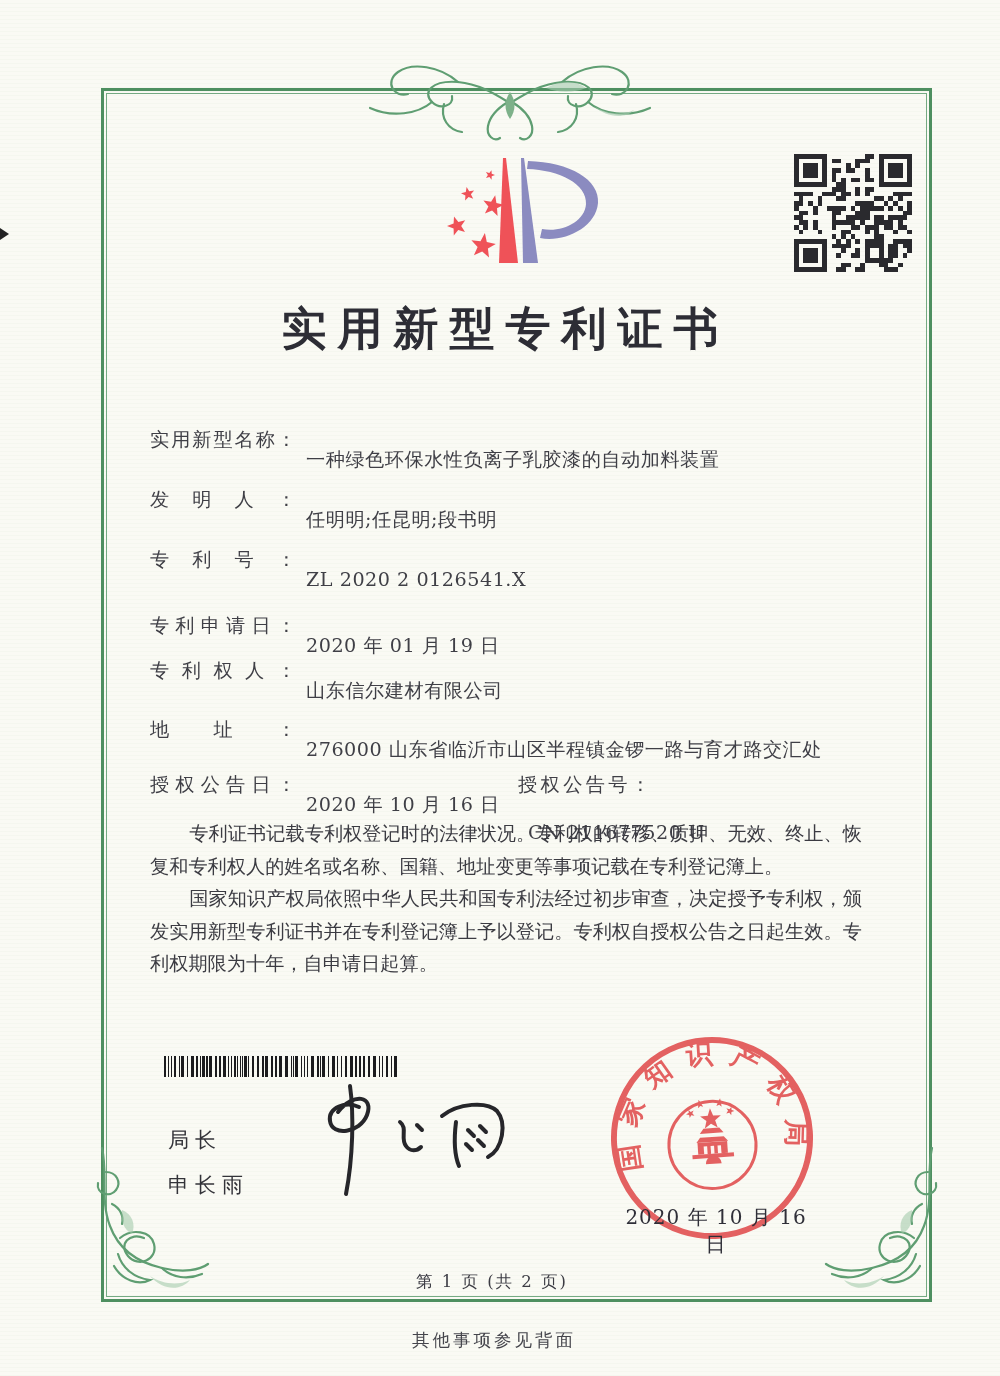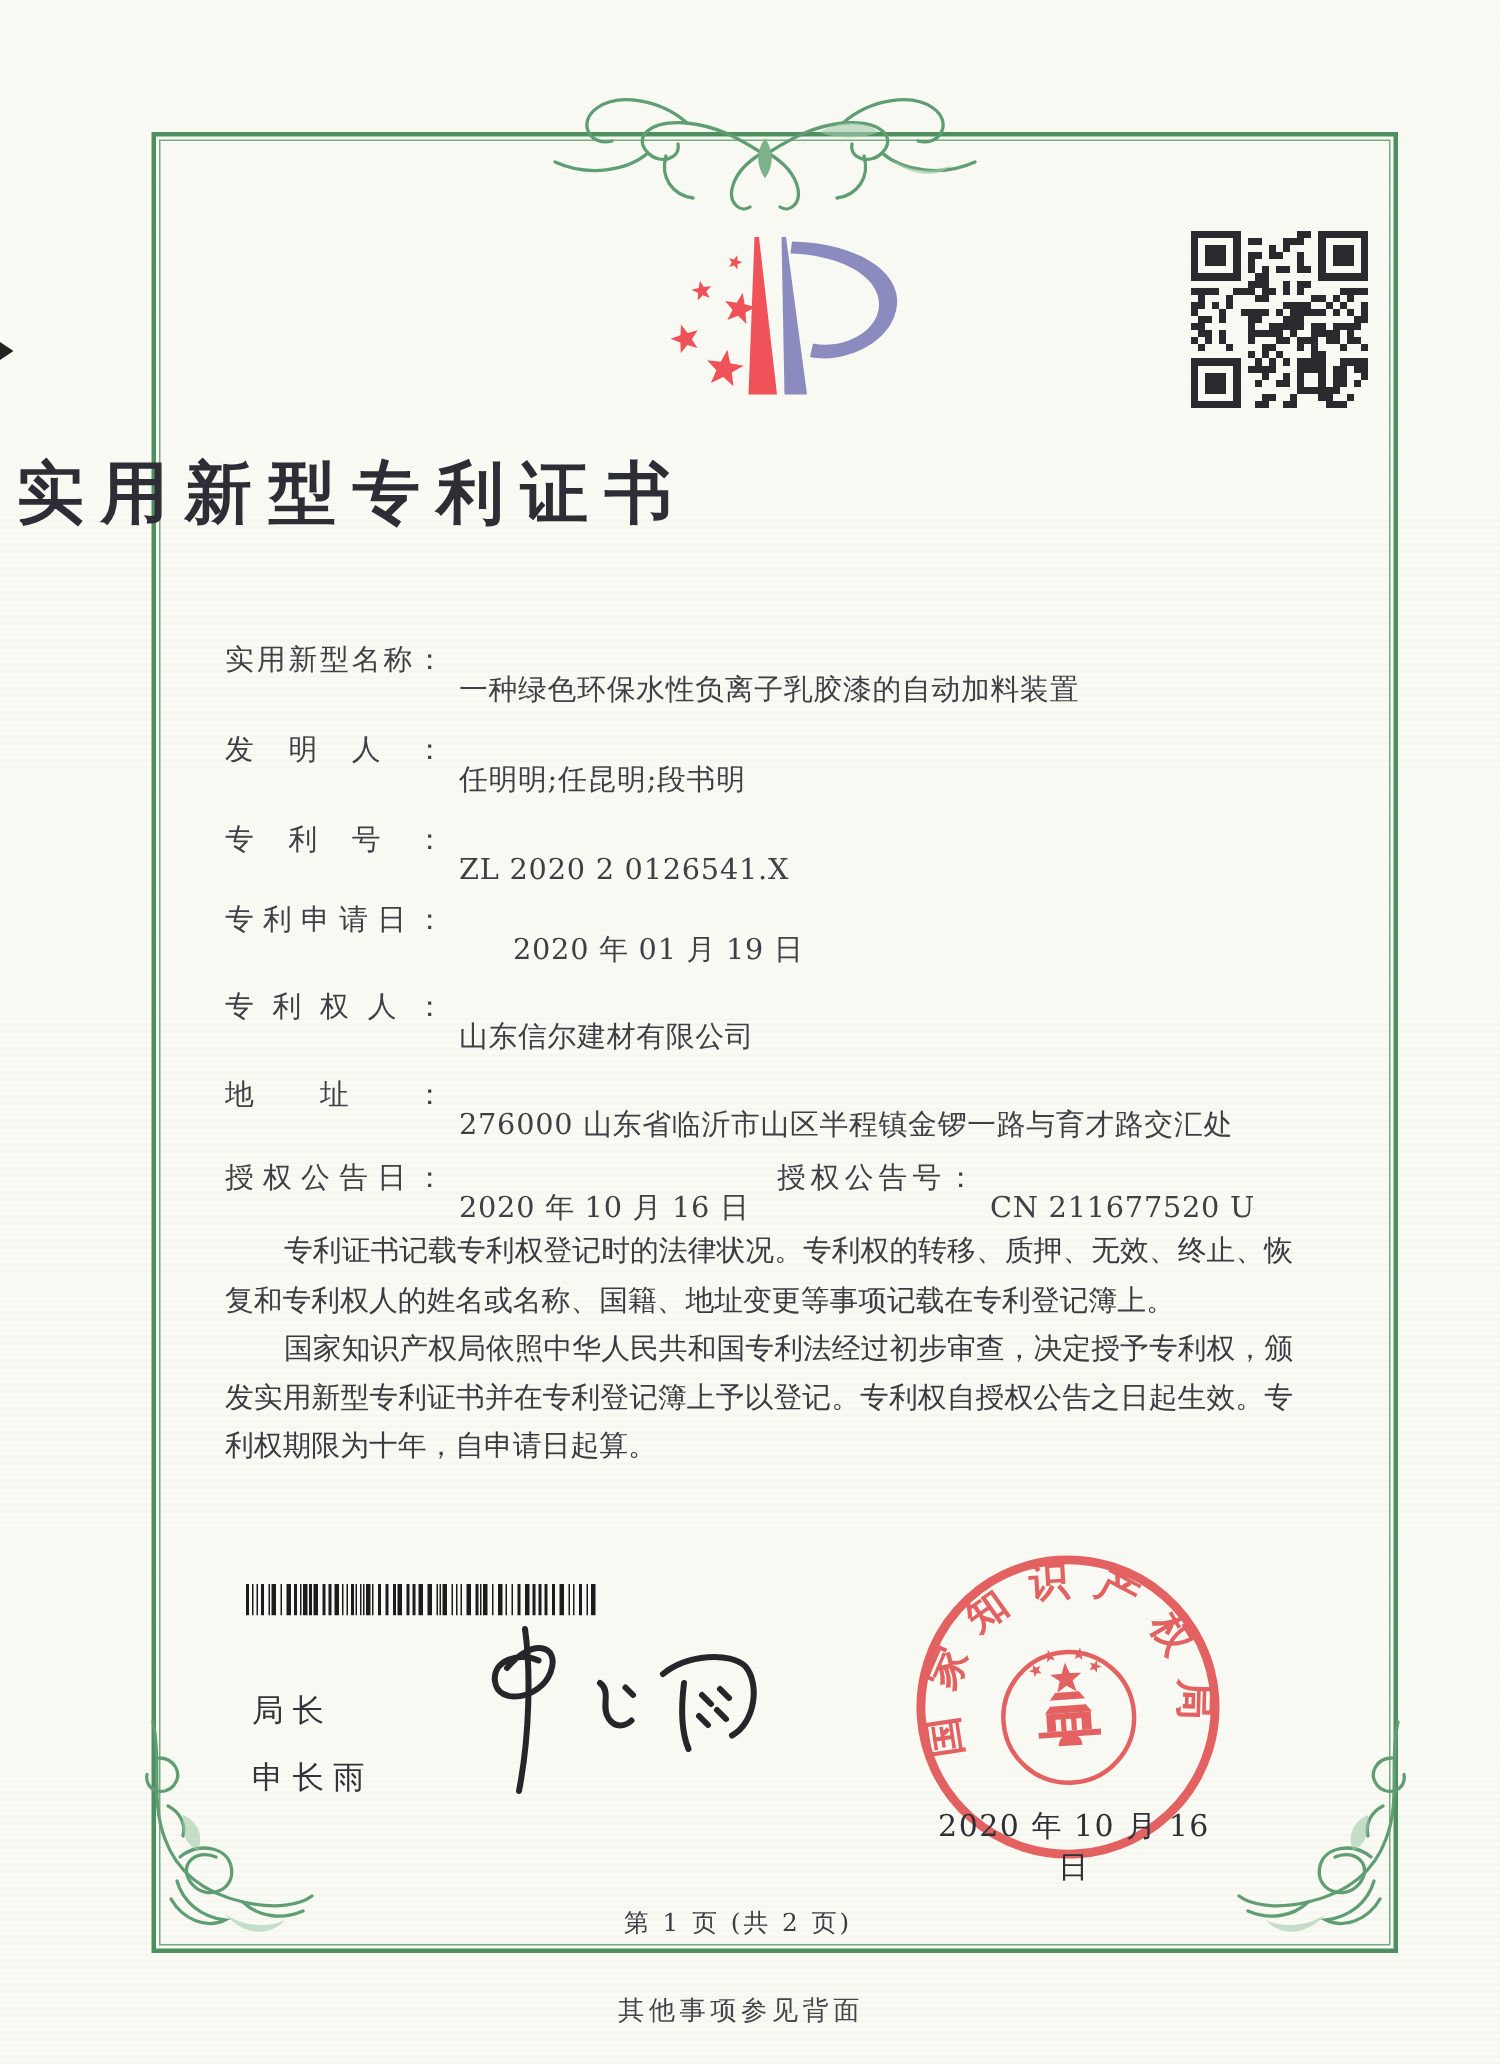--- a/index.html
+++ b/index.html
@@ -26,35 +26,35 @@
   .corner-left  { left:92px;  top:1146px; }
   .corner-right { left:822px; top:1146px; transform:scaleX(-1); }
   
   .cert-no {
     position:absolute; left:127px; top:151px; font-size:20px; letter-spacing:2px;
     color:#3c3c44;
   }
   .logo { position:absolute; left:435px; top:148px; width:170px; height:140px; }
   .qr { position:absolute; left:794px; top:154px; width:118px; height:118px; }
   .title {
-    position:absolute; left:0; right:0; top:299px; 
+    position:absolute; left:0; right:0; top:299px; text-align:center;
     font-size:45px; font-weight:bold; letter-spacing:11px; text-indent:11px;
     color:#2d2d35;
   }
   
   .fields { position:absolute; left:150px; top:426px; width:712px; font-size:19.2px; color:#3f3f46; }
   .frow { position:absolute; left:0; display:flex; line-height:28px; width:712px; }
   .flabel { flex:none; width:146px; text-align:justify; text-align-last:justify; }
   .fvalue { margin-left:10px; letter-spacing:0.5px;margin-top:20px; }
   .frow-0 { top:0; }   .frow-1 { top:60px; }  .frow-2 { top:120px; }
-  .frow-3 { top:173px;gap:36px; } .frow-4 { top:231px; } .frow-5 { top:290px; }
+  .frow-3 { top:186px; } .frow-4 { top:231px; } .frow-5 { top:290px; }
   .frow-6 { top:345px; }
   .addr-value { width:560px; }
   .fgroup { display:flex;justify-content:flex-end; }
-  .fgroup-2 { position:absolute; left:368px; top:0; }
+  .fgroup-2 { position:absolute; left:368px; top:0;flex-direction:column; }
   .fgroup-2 .flabel { width:132px; }
   
   .body-text {
     position:absolute; left:150px; top:818px; width:712px;
     font-size:19.2px; line-height:32.6px; color:#3b3b42; text-align:justify;
   }
   .body-text p { text-indent:2.05em; }
   
   .barcode { position:absolute; left:162px; top:1056px; width:244px; height:21px; }
   .signer-title { position:absolute; left:168px; top:1126px; font-size:21px; color:#333339; letter-spacing:6px;}

